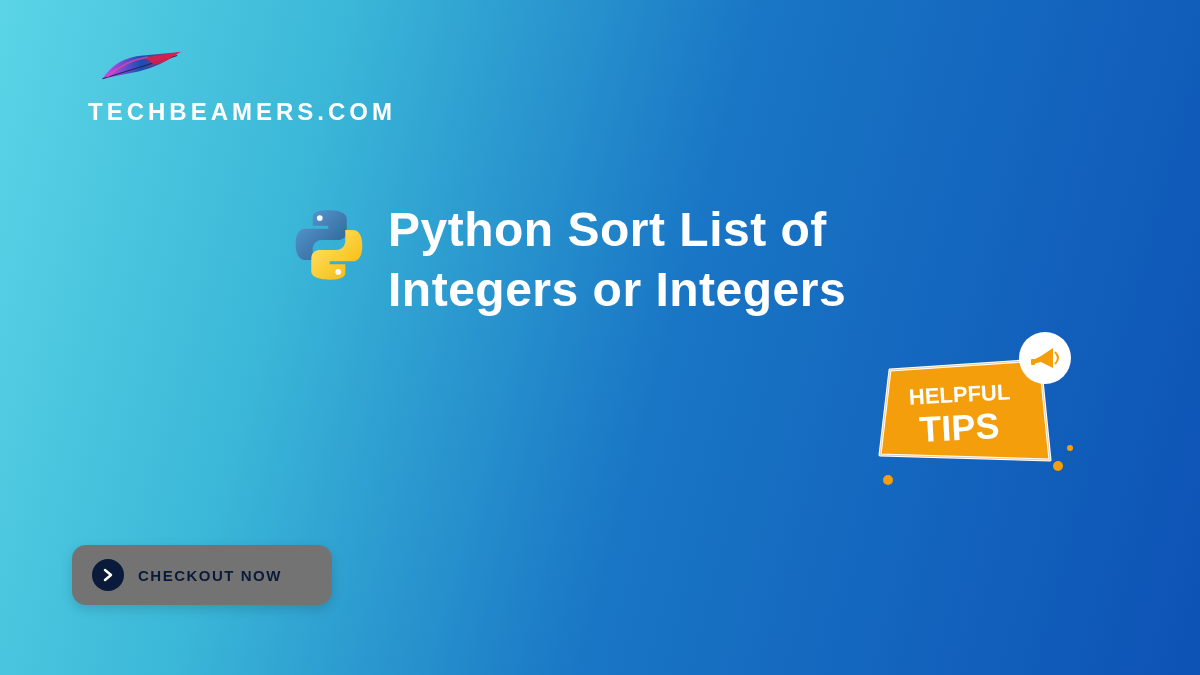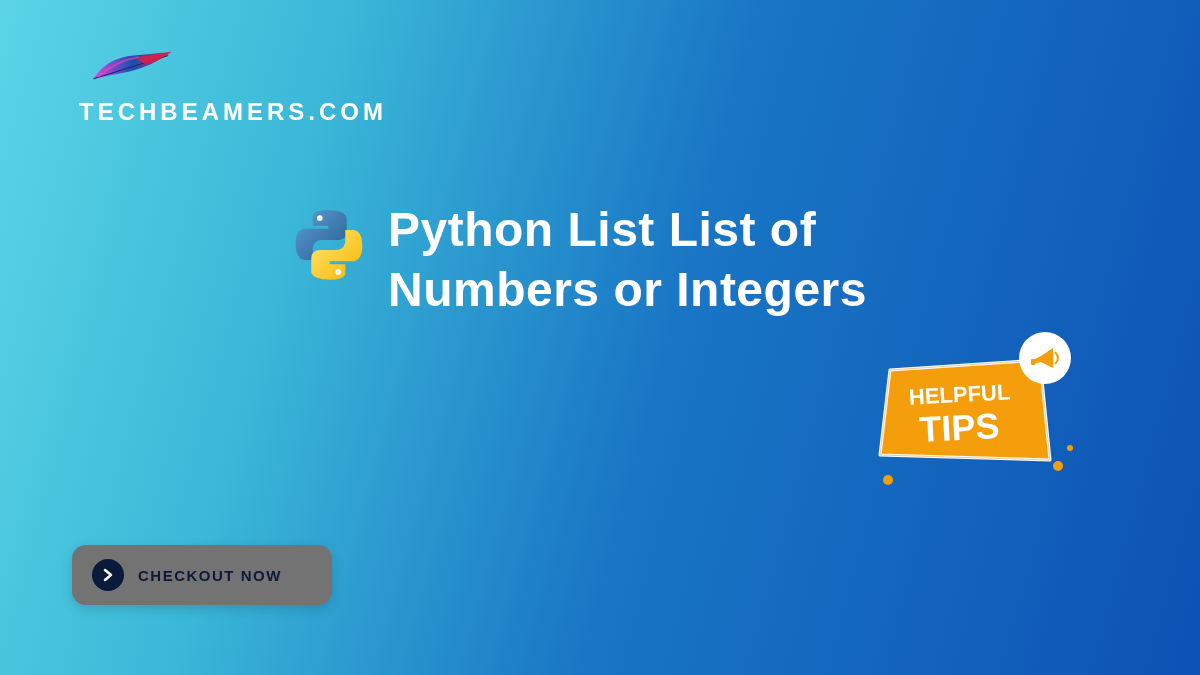--- a/index.html
+++ b/index.html
@@ -8,21 +8,21 @@
     height: 675px;
     background: linear-gradient(105deg, #5ad4e6 0%, #3bb8d8 25%, #1976c5 55%, #0d52b5 100%);
     font-family: 'Segoe UI', Arial, sans-serif;
     position: relative;
     overflow: hidden;
   }
 
   .logo-area {
     position: absolute;
     top: 48px;
-    left: 79px;
+    left: 88px;
   }
   .feather {
     width: 90px;
     height: 40px;
     margin-bottom: 6px;
     margin-left: 10px;
   }
   .brand-text {
     color: #fff;
     font-size: 24px;
@@ -121,21 +121,21 @@
       <linearGradient id="pyyellow" x1="0" y1="0" x2="1" y2="1">
         <stop offset="0%" stop-color="#ffe873"></stop>
         <stop offset="100%" stop-color="#f7b500"></stop>
       </linearGradient>
     </defs>
     <path d="M53 6 C 30 6 32 16 32 16 L 32 28 L 54 28 L 54 32 L 22 32 C 22 32 8 30 8 54 C 8 78 22 76 22 76 L 32 76 L 32 62 C 32 62 31 48 46 48 L 68 48 C 68 48 80 48 80 36 L 80 18 C 80 18 82 6 53 6 Z" fill="url(#pyblue)"></path>
     <circle cx="42" cy="17" r="4" fill="#fff"></circle>
     <path d="M57 104 C 80 104 78 94 78 94 L 78 82 L 56 82 L 56 78 L 88 78 C 88 78 102 80 102 56 C 102 32 88 34 88 34 L 78 34 L 78 48 C 78 48 79 62 64 62 L 42 62 C 42 62 30 62 30 74 L 30 92 C 30 92 28 104 57 104 Z" fill="url(#pyyellow)"></path>
     <circle cx="68" cy="93" r="4" fill="#fff"></circle>
   </svg>
-  <h1 class="hero-title">Python List List of Numbers or Integers</h1>
+  <h1 class="hero-title">Python Sort List of Integers or Integers</h1>
 </div>
 
 <svg class="tips-badge" width="230" height="170" viewBox="0 0 230 170">
   <circle cx="28" cy="150" r="5" fill="#f59e0b"></circle>
   <circle cx="198" cy="136" r="5" fill="#f59e0b"></circle>
   <circle cx="210" cy="118" r="3" fill="#f59e0b"></circle>
   <path d="M 30 40 L 180 30 L 190 130 L 20 125 Z" fill="#f59e0b" stroke="#fff" stroke-width="3" stroke-linejoin="round"></path>
   <path d="M 30 40 L 180 30 L 190 130 L 20 125 Z" fill="none" stroke="#d97706" stroke-width="1" stroke-linejoin="round" opacity="0.4"></path>
   <text x="100" y="72" text-anchor="middle" fill="#fff" font-size="22" font-weight="800" font-family="Arial" transform="rotate(-3 100 72)">HELPFUL</text>
   <text x="100" y="110" text-anchor="middle" fill="#fff" font-size="36" font-weight="900" font-family="Arial Black, Arial" transform="rotate(-3 100 110)">TIPS</text>

